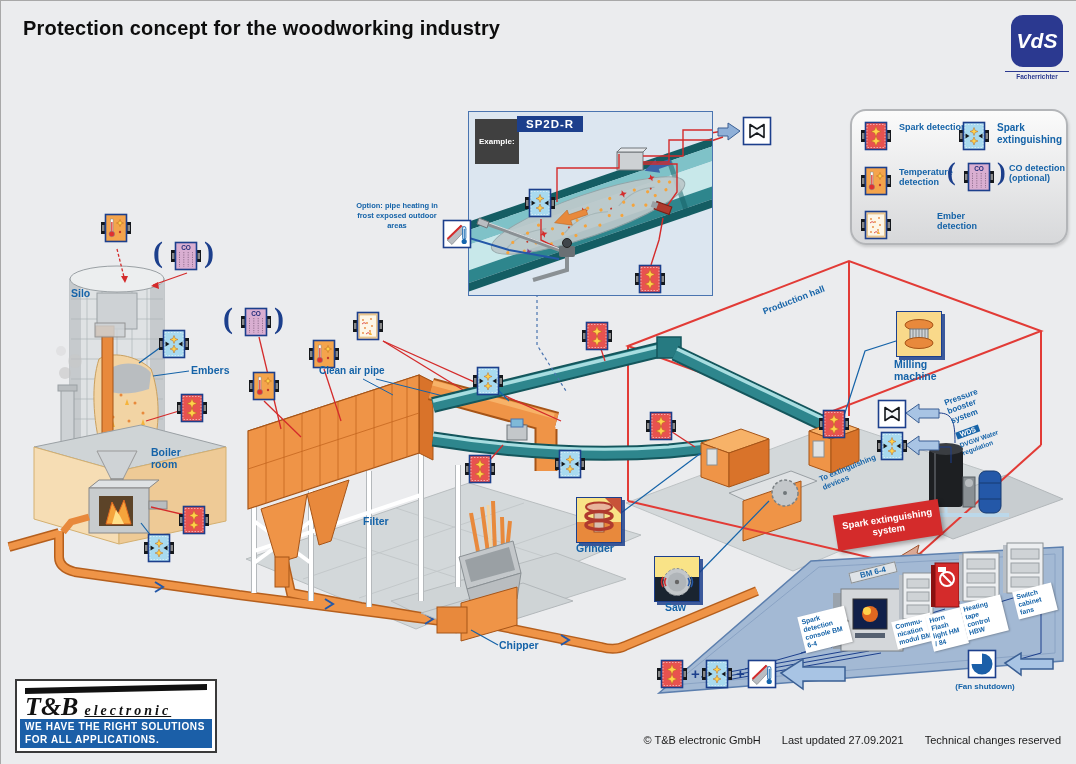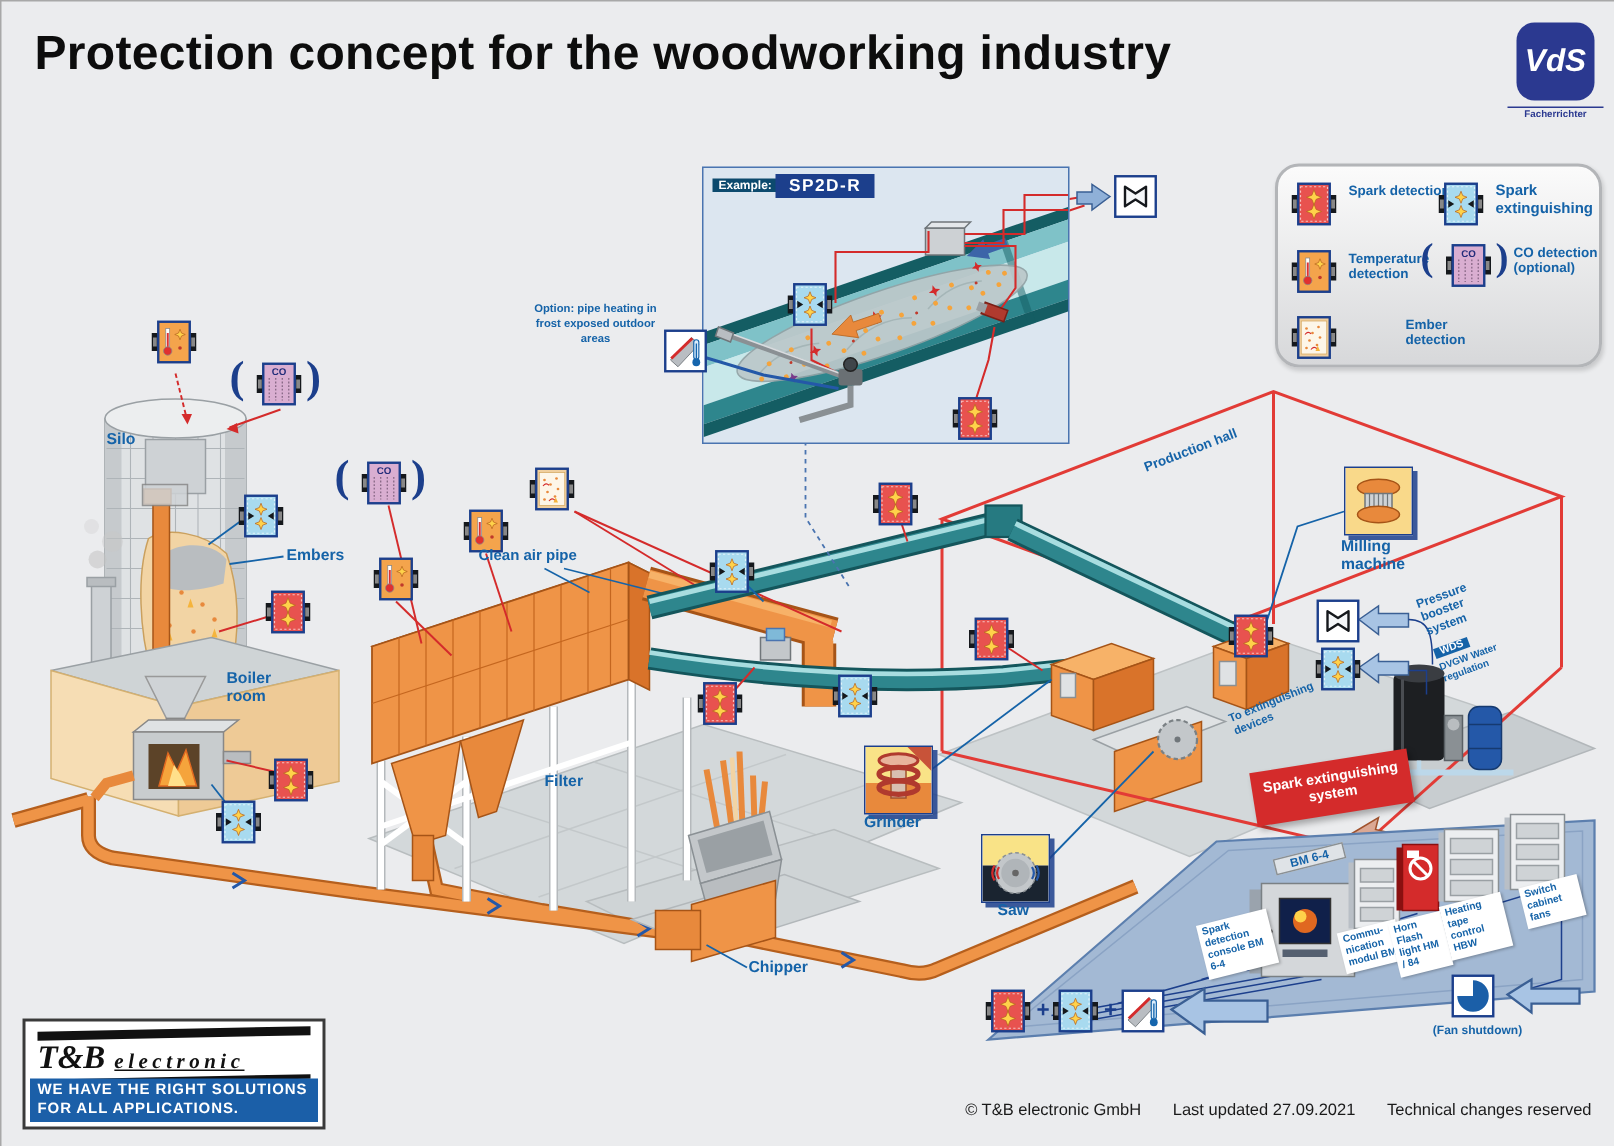--- a/index.html
+++ b/index.html
@@ -1,49 +1,49 @@
 <!DOCTYPE html>
 <html><head>
 <meta charset="utf-8">
 <style>
   html,body{margin:0;padding:0;background:#d8d9da;font-family:"Liberation Sans",sans-serif;}
   .page{position:relative;width:1076px;height:764px;background:#ebecee;border:1px solid #a8a8a8;overflow:hidden;}
-  .title{position:absolute;left:22px;top:16px;font-size:32px;font-weight:800;color:#0d0d0d;letter-spacing:.2px;}
+  .title{position:absolute;left:22px;top:16px;font-size:20px;font-weight:800;color:#0d0d0d;letter-spacing:.2px;}
   
   .vds{position:absolute;left:1010px;top:14px;width:52px;height:52px;background:#2b3990;border-radius:12px;color:#fff;display:flex;align-items:center;justify-content:center;font-size:21px;font-weight:800;font-style:italic;}
   .vds-sub{position:absolute;left:1004px;top:70px;width:64px;text-align:center;font-size:6.5px;font-weight:bold;color:#2b3990;border-top:1px solid #2b3990;padding-top:1px;}
   
   .legend{position:absolute;left:849px;top:108px;width:214px;height:132px;border:2px solid #b3b5b8;border-radius:16px;background:linear-gradient(#fbfbfb,#d7d8da);box-shadow:1px 2px 3px rgba(0,0,0,.15);}
   
   .lbl{position:absolute;color:#1563a8;font-weight:bold;font-size:10.5px;line-height:1.15;}
   .dev{position:absolute;width:30px;height:30px;}
   .pict{position:absolute;width:44px;height:44px;border:1.5px solid #1c3f8c;box-shadow:3px 3px 0 rgba(28,63,140,.85);background:#fff;}
   .pict svg{display:block;}
   .paren{position:absolute;color:#1c3f8c;font-size:30px;font-weight:bold;font-family:"Liberation Serif",serif;line-height:1;}
   .plus{position:absolute;font-size:15px;font-weight:800;color:#1c3f8c;}
   
   .inset{position:absolute;left:467px;top:110px;width:243px;height:183px;background:#dce6f0;border:1.5px solid #4a74b0;overflow:hidden;}
-  .badge-ex{position:absolute;left:6px;top:7px;background:#0c4a6e;color:#fff;font-size:8px;font-weight:bold;padding:0 4px;z-index:3;}
+  .badge-ex{position:absolute;left:6px;top:7px;background:#404040;color:#fff;font-size:8px;font-weight:bold;padding:18px 4px;z-index:3;}
   .badge-model{position:absolute;left:48px;top:4px;background:#1c3f8c;color:#fff;font-size:11.5px;font-weight:bold;padding:2px 9px;letter-spacing:1px;z-index:3;}
   .option-note{position:absolute;left:352px;top:200px;width:88px;text-align:center;font-size:7.5px;font-weight:bold;color:#1563a8;line-height:1.3;}
   
   .prod-hall{position:absolute;left:760px;top:294px;font-size:9px;transform:rotate(-21deg);}
   .booster-txt{position:absolute;left:942px;top:398px;transform:rotate(-20deg);transform-origin:left top;color:#1563a8;font-weight:bold;}
   .booster-txt .t{width:56px;font-size:8.2px;line-height:1.15;}
   .booster-txt .b{display:inline-block;background:#1563a8;color:#fff;font-size:7px;padding:0 4px;margin:1px 0;}
   .booster-txt .st{width:50px;font-size:6.6px;line-height:1.15;}
   .to-ext{position:absolute;left:818px;top:462px;width:66px;transform:rotate(-22deg);font-size:7.6px;}
   .sesys{position:absolute;left:834px;top:506px;width:106px;height:36px;background:#d42b2b;color:#fff;font-size:9.5px;font-weight:bold;text-align:center;display:flex;align-items:center;justify-content:center;transform:rotate(-9deg);box-shadow:2px 3px 4px rgba(0,0,0,.3);line-height:1.15;}
   .plate{position:absolute;left:848px;top:566px;width:46px;background:#dfe3e7;border:1px solid #8a9094;font-size:8px;font-weight:bold;color:#1563a8;text-align:center;transform:rotate(-14deg);}
   .ctl{position:absolute;background:#fff;color:#1563a8;font-size:6.8px;font-weight:bold;line-height:1.2;padding:2px 3px;transform:rotate(-14deg);box-shadow:1px 1px 2px rgba(0,0,0,.25);}
   
   .logo{position:absolute;left:14px;top:678px;width:198px;height:70px;background:#fff;border:2px solid #3a3a3a;}
   .logo .bar1{height:6px;background:#111;margin:5px 8px 0;transform:skewY(-1.2deg);}
   .logo .brandrow{padding:0 8px;white-space:nowrap;}
-  .logo .tb{font-family:"Liberation Serif",serif;font-style:italic;font-weight:bold;font-size:22px;color:#111;}
+  .logo .tb{font-family:"Liberation Serif",serif;font-style:italic;font-weight:bold;font-size:26px;color:#111;}
   .logo .el{font-family:"Liberation Serif",serif;font-style:italic;font-weight:bold;font-size:14px;color:#111;letter-spacing:3px;margin-left:6px;text-decoration:underline;}
   .logo .bar2{height:3px;background:#111;margin:0 8px;transform:skewY(-1.2deg);}
   .logo .banner{position:absolute;left:3px;right:3px;bottom:3px;background:#1b5fa8;color:#fff;font-size:10px;font-weight:bold;letter-spacing:.6px;padding:2px 5px;line-height:1.25;}
   .copyright{position:absolute;right:16px;top:733px;font-size:11px;color:#1a1a1a;}
   .copyright span{margin-left:18px;}
   .copyright span:first-child{margin-left:0;padding-left:16px;}
   svg{position:absolute;left:0;top:0;}
   .fanlbl{position:absolute;left:938px;top:681px;width:92px;text-align:center;font-size:8px;}
 </style>
 </head>

